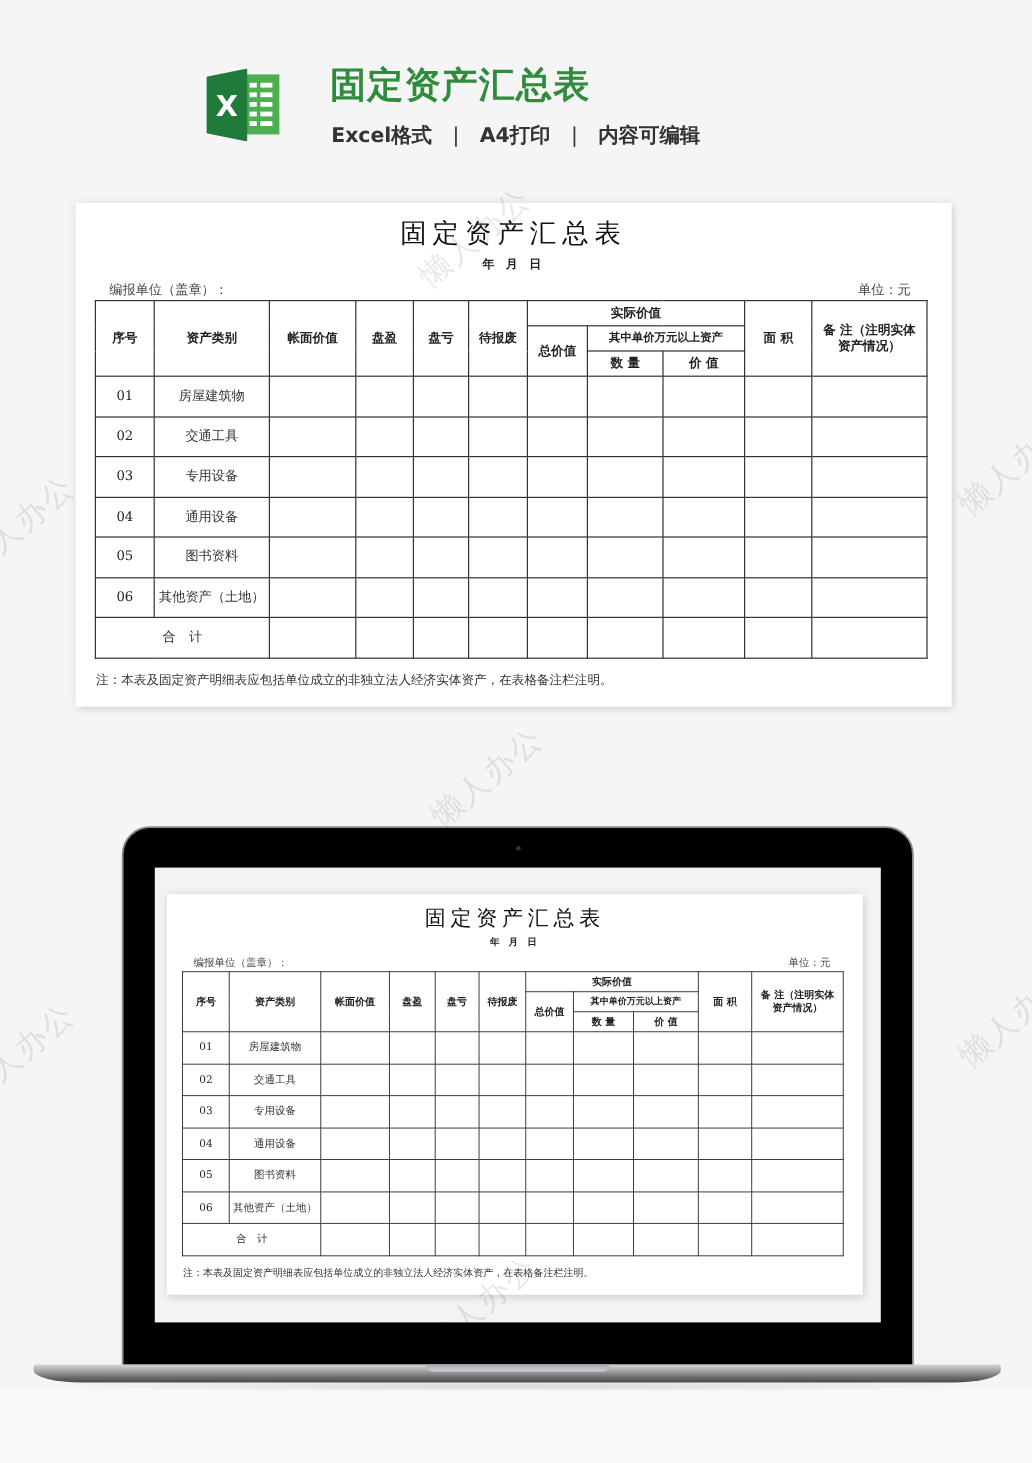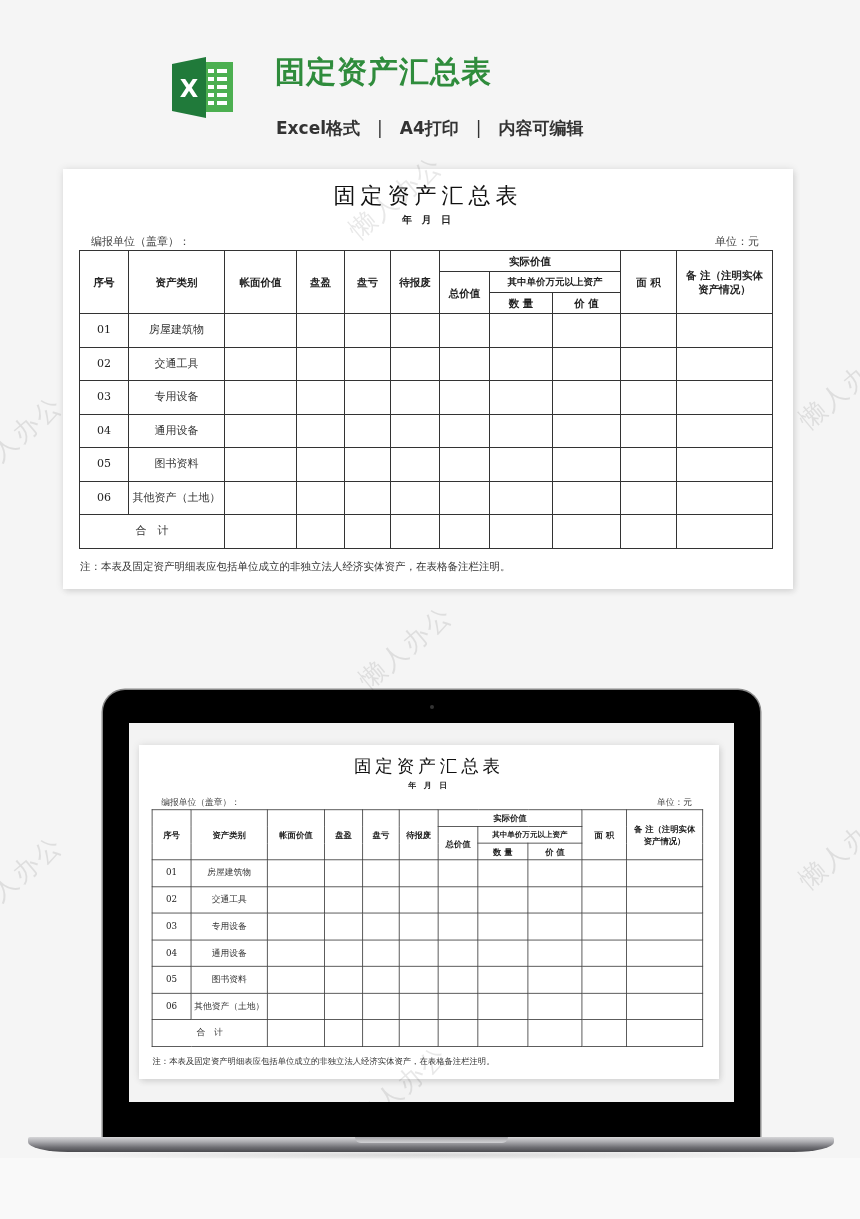--- a/index.html
+++ b/index.html
@@ -10,21 +10,21 @@
   }
   .bottom-bg { position:absolute; left:0; top:1158px; width:860px; height:61px; background:#f9f9f9; }
 
   
   .xl-icon { position:absolute; left:172px; top:57px; width:61px; height:61px; }
   .hdr-title {
     position:absolute; left:275px; top:52px; font-size:30px; font-weight:bold;
     color:#2f8c3c; letter-spacing:1px; line-height:40px; white-space:nowrap;
   }
   .hdr-sub {
-    position:absolute; left:276px; top:116px; font-size:17px; font-weight:bold;
+    position:absolute; left:276px; top:101px; font-size:17px; font-weight:bold;
     color:#333; line-height:24px; white-space:nowrap;
   }
   .hdr-sub .sep { display:inline-block; margin:0 17px; font-weight:normal; }
 
   
   .doc-card {
     position:absolute; background:#fff;
     box-shadow:0 0 8px rgba(0,0,0,0.10), 2px 3px 6px rgba(0,0,0,0.08);
     font-family:"DejaVu Serif", "Liberation Serif", serif;
     color:#222;

